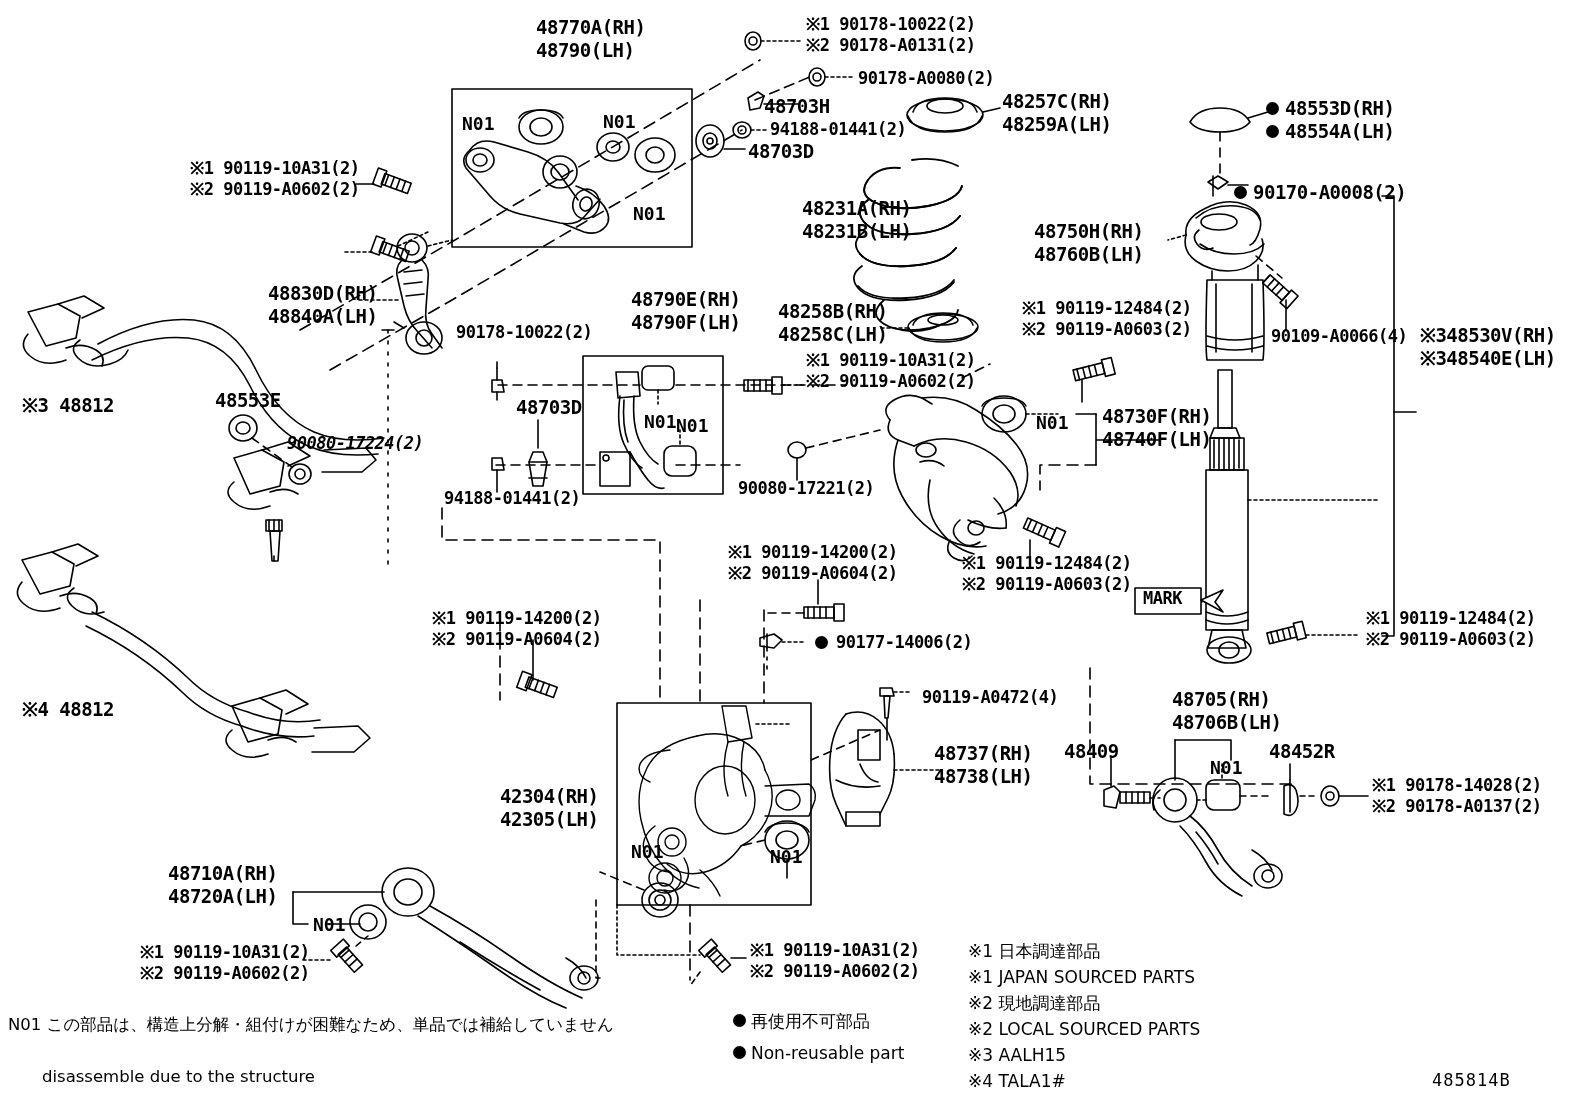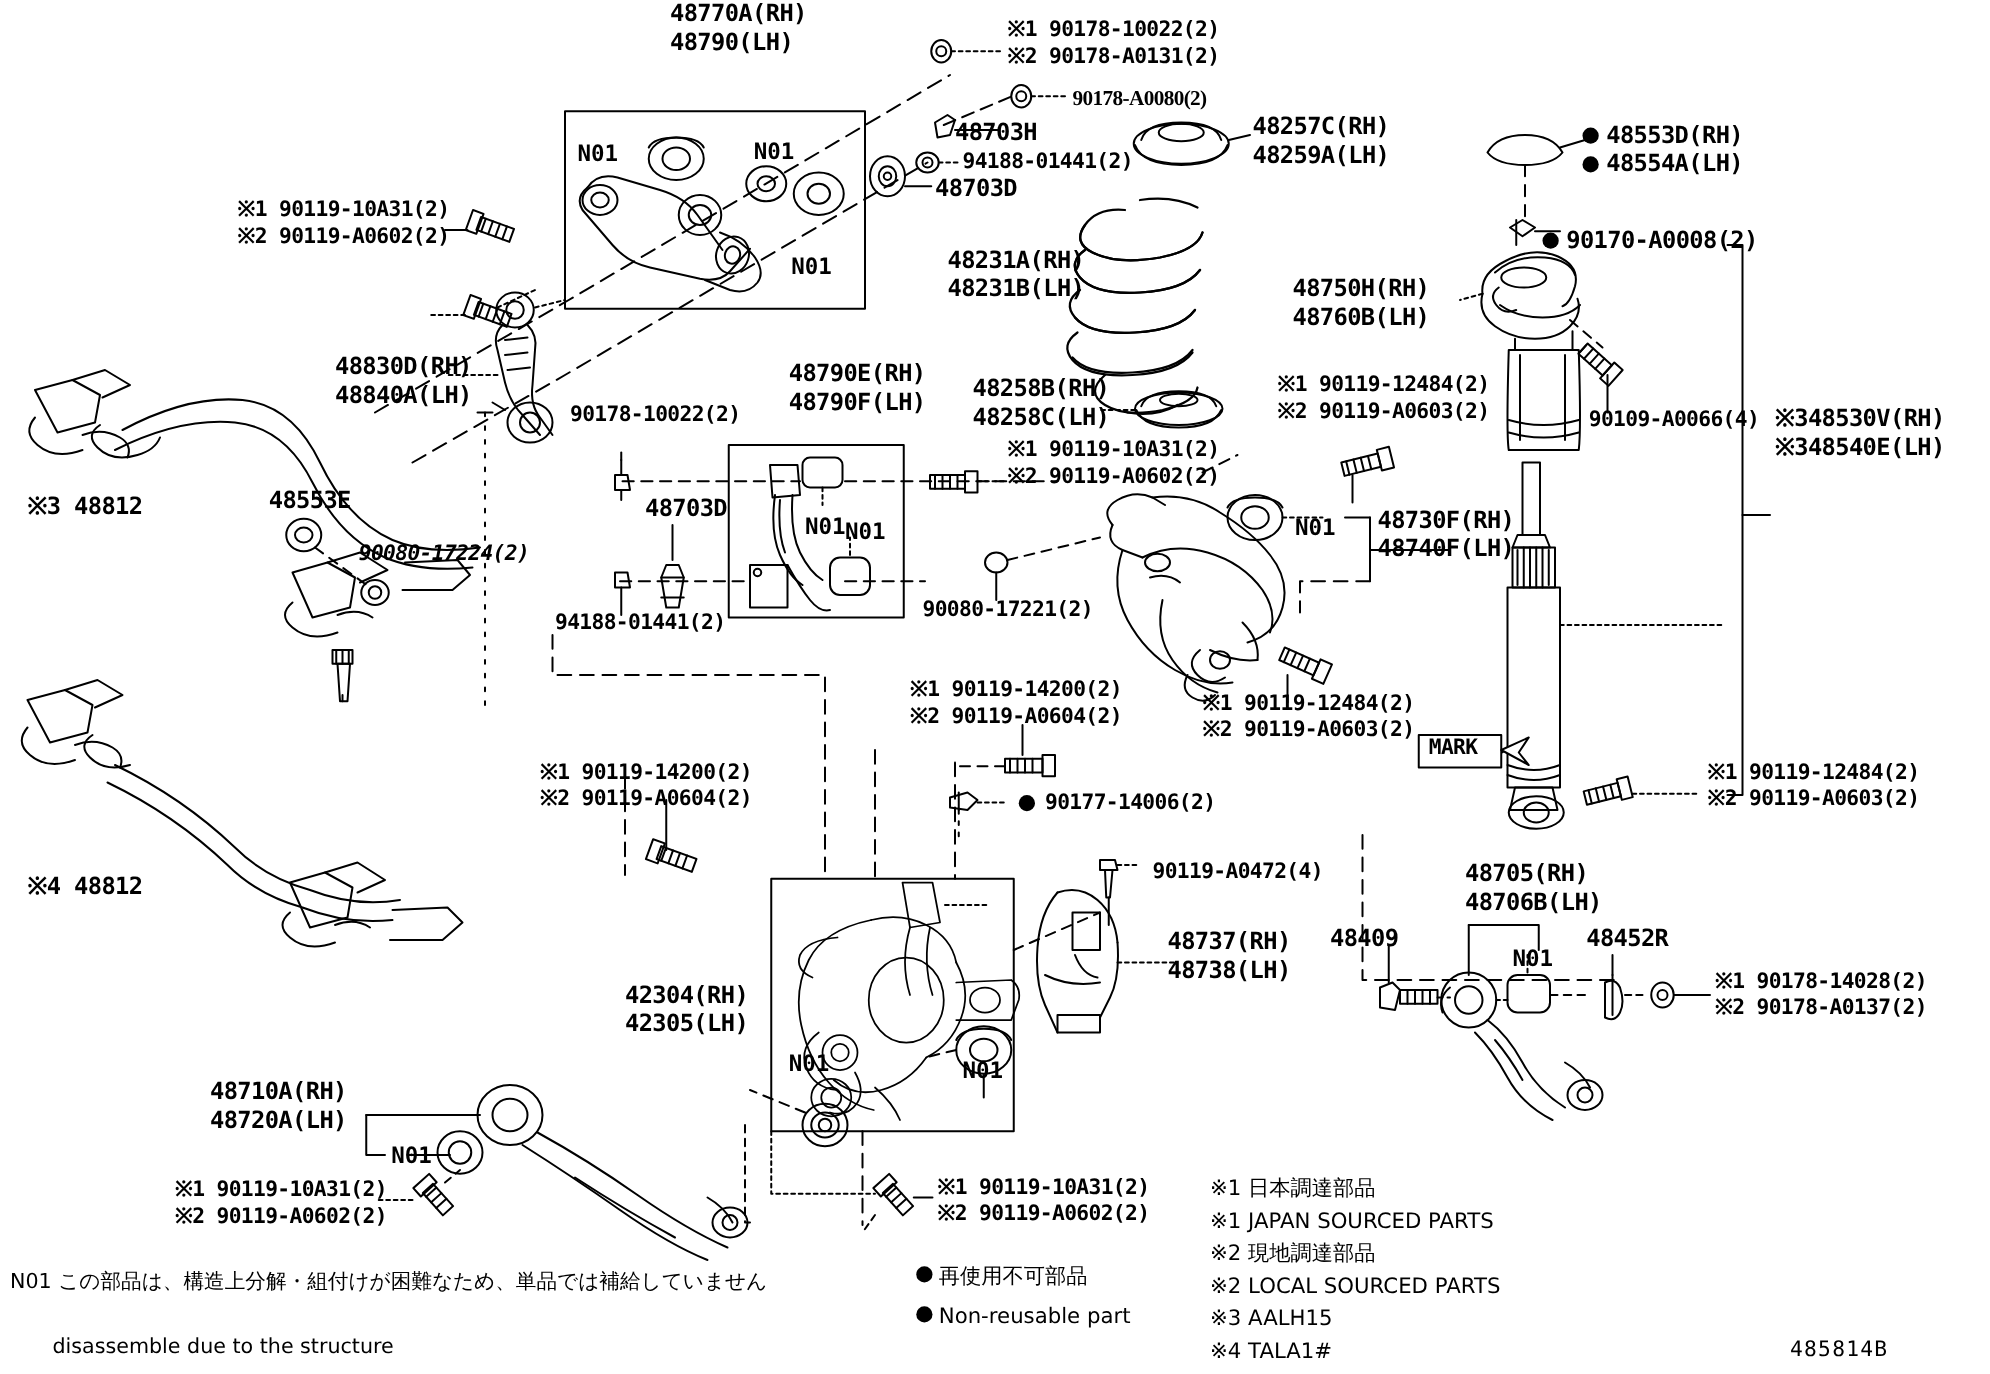--- a/index.html
+++ b/index.html
@@ -505,31 +505,31 @@
       <g transform="rotate(48 718 960)">
         <rect x="706" y="954" width="24" height="11"></rect>
         <path d="M710 954 L710 965 M716 954 L716 965 M722 954 L722 965"></path>
         <rect x="698" y="951" width="9" height="17"></rect>
       </g>
       <path d="M731 958 L746 958"></path>
       <path d="M700 972 L690 986" stroke-dasharray="5 4"></path>
     </g>
   </svg>
 
-  <div class="lbl" style="left:536px;top:0;">48770A(RH)
+  <div class="lbl" style="left:536px;top:16px;">48770A(RH)
 48790(LH)</div>
   <div class="lbl sm" style="left:806px;top:14px;">※1 90178-10022(2)
 ※2 90178-A0131(2)</div>
-  <div class="lbl sm" style="left:858px;top:68px;font-family:Liberation Serif, serif;">90178-A0080(2)</div>
+  <div class="lbl sm" style="left:858px;top:68px;">90178-A0080(2)</div>
   <div class="lbl" style="left:764px;top:95px;">48703H</div>
   <div class="lbl sm" style="left:770px;top:119px;">94188-01441(2)</div>
   <div class="lbl" style="left:748px;top:140px;">48703D</div>
   <div class="lbl" style="left:1002px;top:90px;">48257C(RH)
 48259A(LH)</div>
-  <div class="lbl" style="left:758px;top:197px;">48231A(RH)
+  <div class="lbl" style="left:802px;top:197px;">48231A(RH)
 48231B(LH)</div>
 
   <div class="lbl" style="left:1285px;top:97px;">48553D(RH)
 48554A(LH)</div>
   <span style="position:absolute;left:1266px;top:100px;"><span class="dot"></span></span>
   <span style="position:absolute;left:1266px;top:123px;"><span class="dot"></span></span>
 
   <div class="lbl" style="left:1253px;top:181px;">90170-A0008(2)</div>
   <span style="position:absolute;left:1234px;top:184px;"><span class="dot"></span></span>
 

